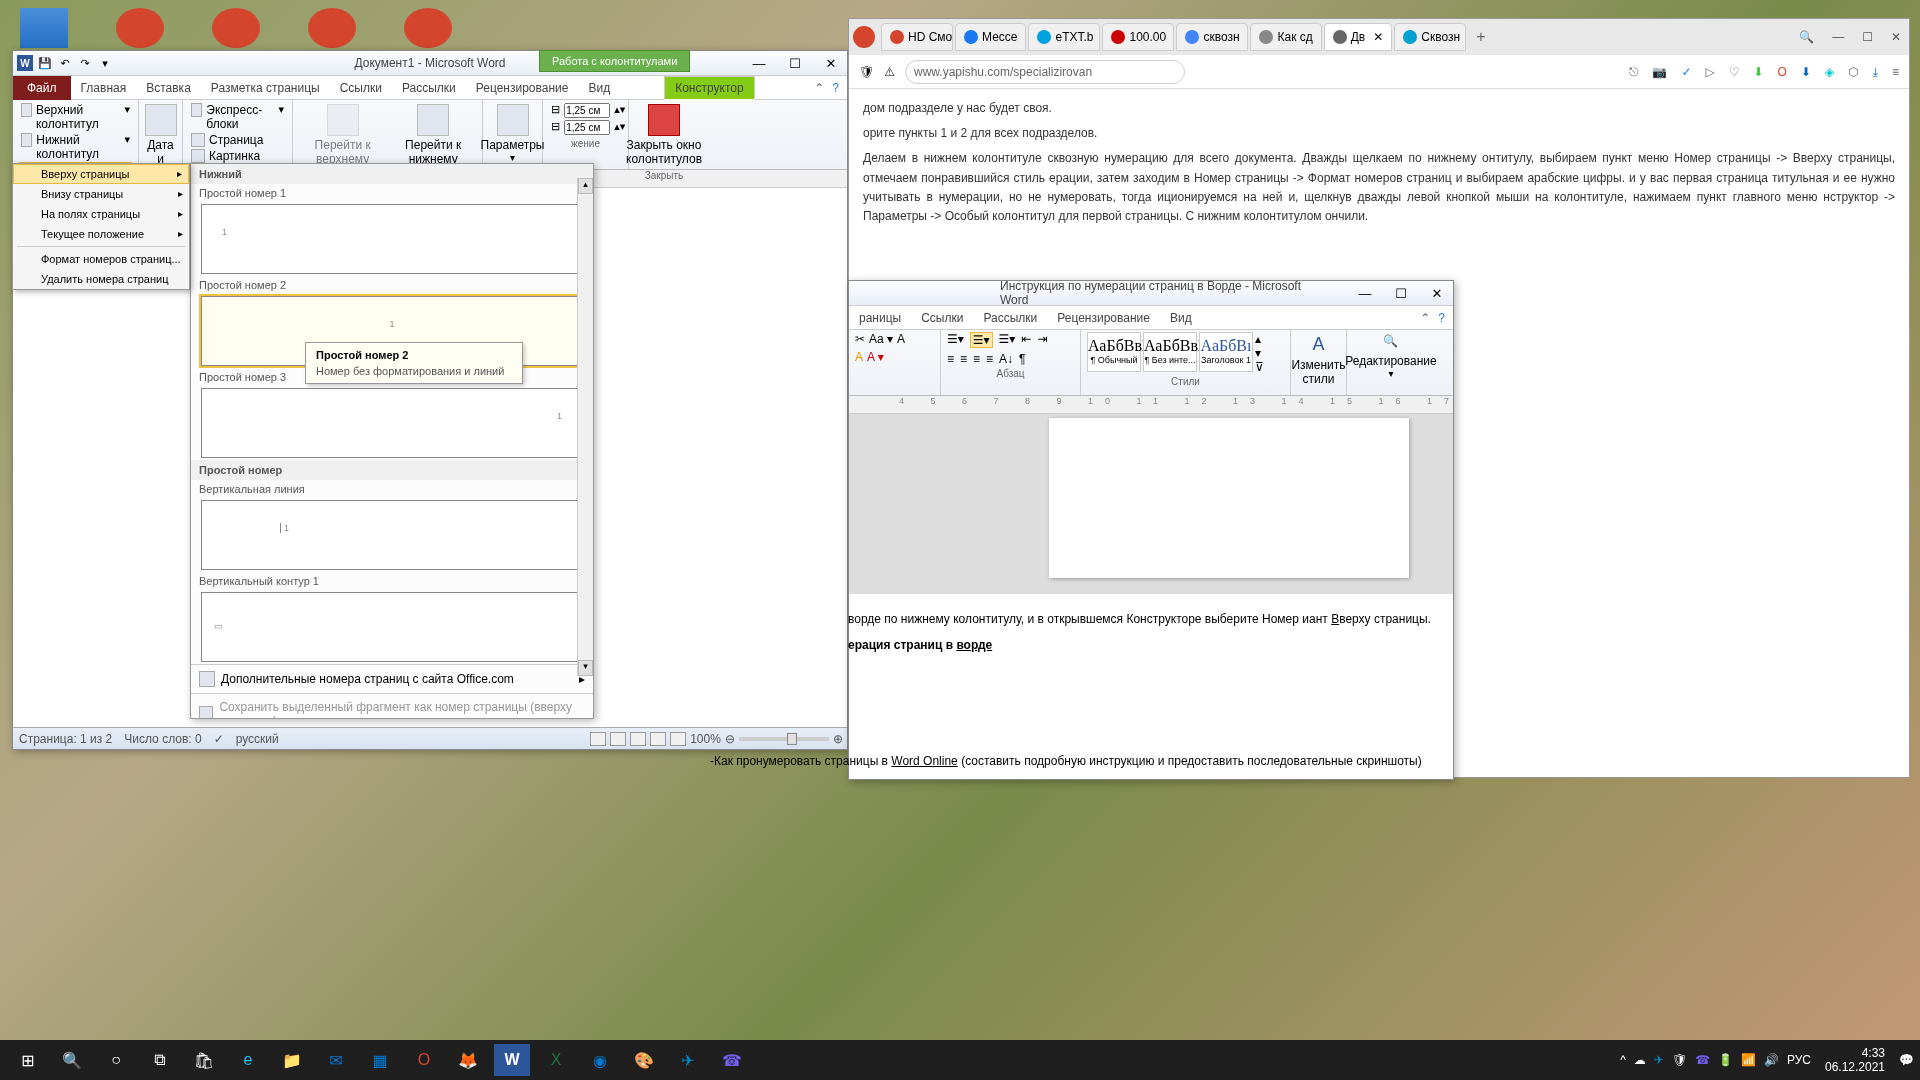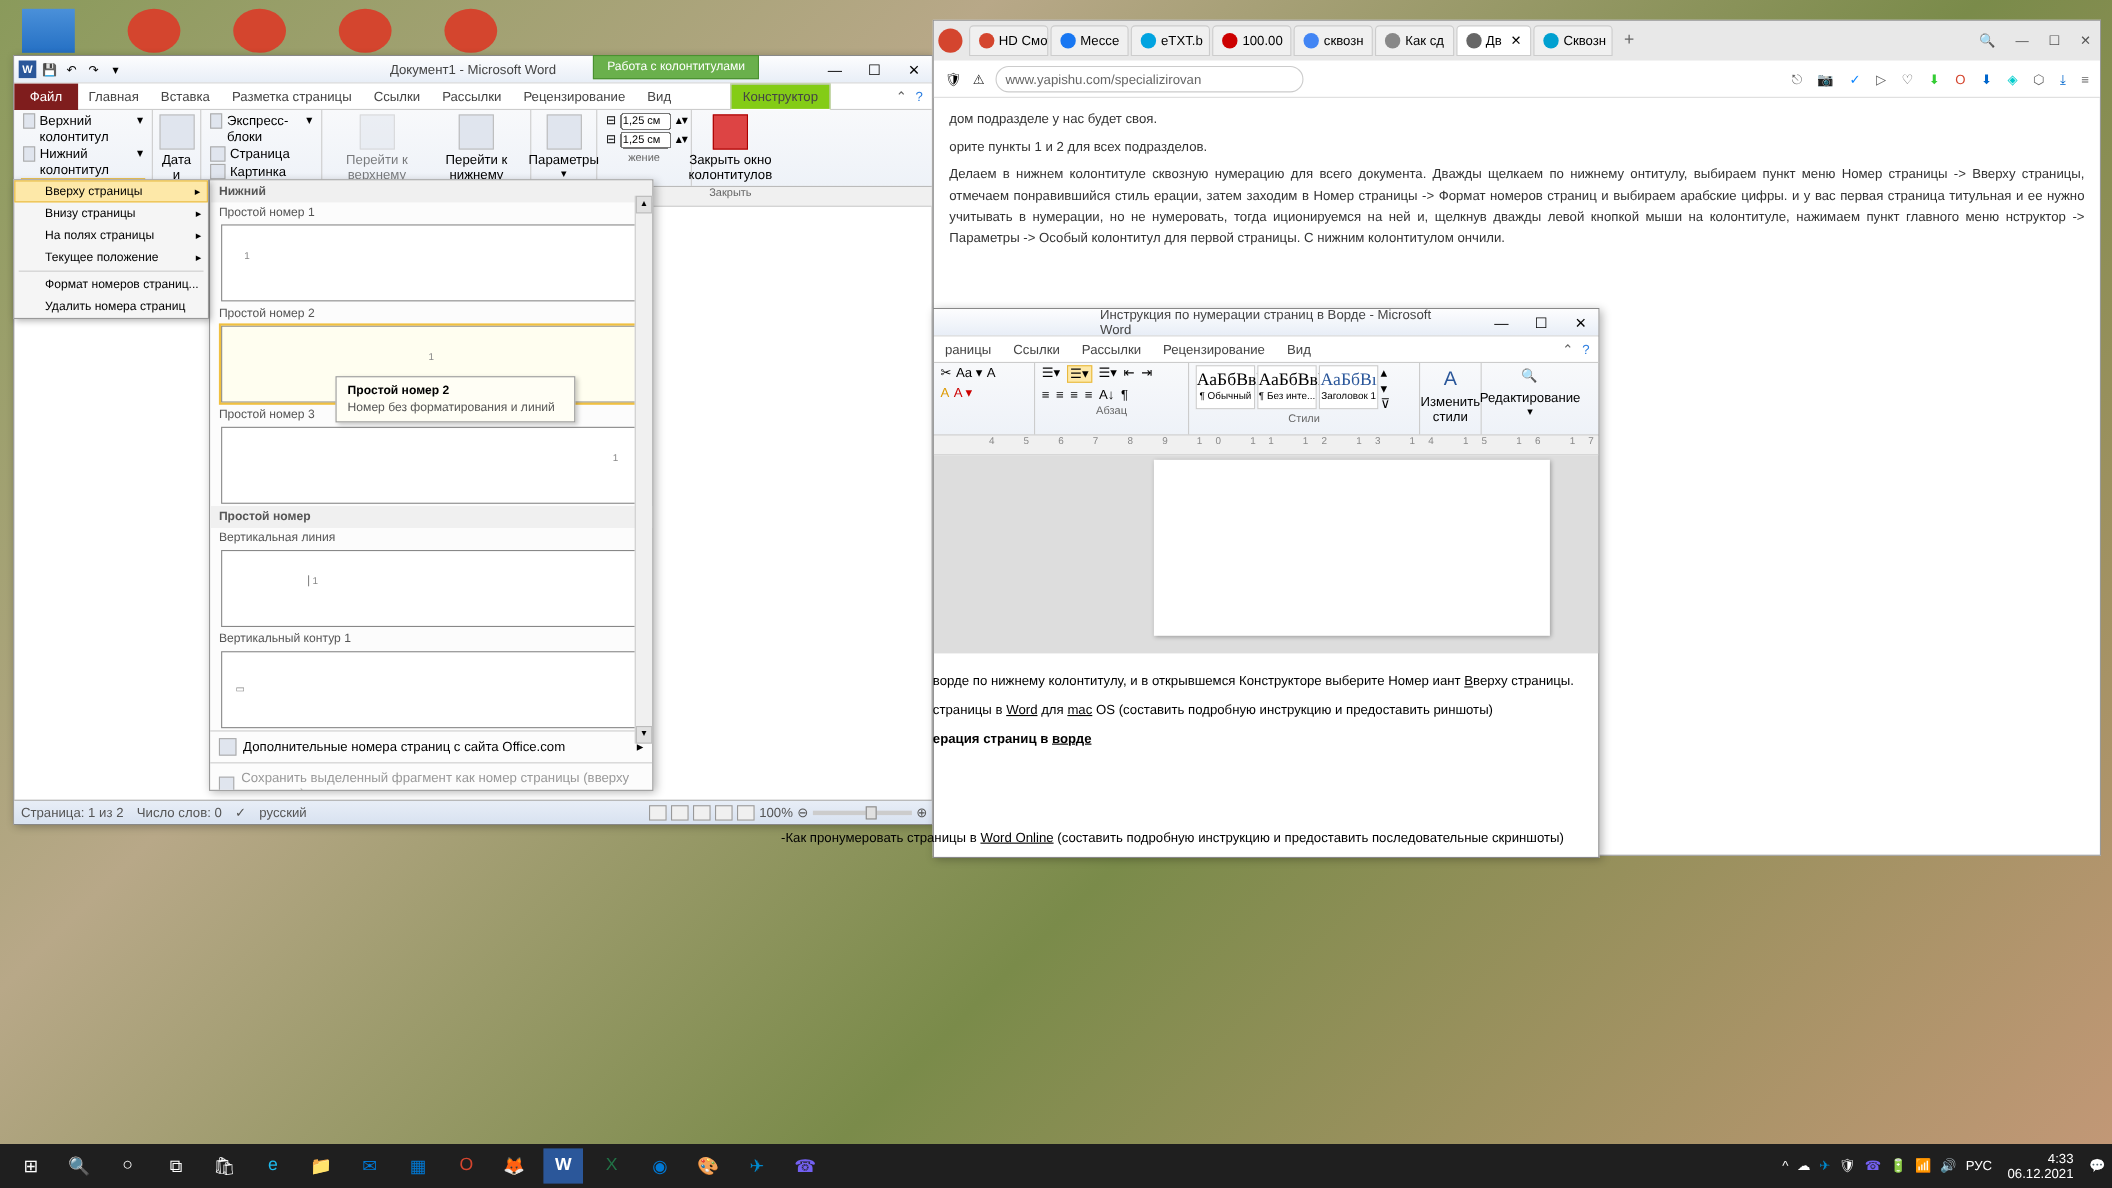--- a/index.html
+++ b/index.html
@@ -433,21 +433,20 @@
     </div>
   </div>
   <div class="w2-ruler">4 5 6 7 8 9 10 11 12 13 14 15 16 17 18 19</div>
   <div class="w2-doc">
     <div class="w2-page"></div>
   </div>
 </div>
 
 <div class="web-text">
   <p><span>ворде по нижнему колонтитулу, и в открывшемся Конструкторе выберите Номер иант </span><span class="underlined">В</span><span>верху страницы.</span></p>
-  <p><span> страницы в </span><span class="underlined">Word</span><span> для </span><span class="underlined">mac</span><span> OS (составить подробную инструкцию и предоставить риншоты)</span></p>
   <p><b><span>ерация страниц в </span><span class="underlined">ворде</span></b></p>
 </div>
 
 <div class="article-extra">
   <p><span>-Как пронумеровать страницы в </span><span class="underlined">Word Online</span><span> (составить подробную инструкцию и предоставить последовательные скриншоты)</span></p>
 </div>
 
 <div class="taskbar">
   <div class="tb-btn">⊞</div>
   <div class="tb-btn">🔍</div>

